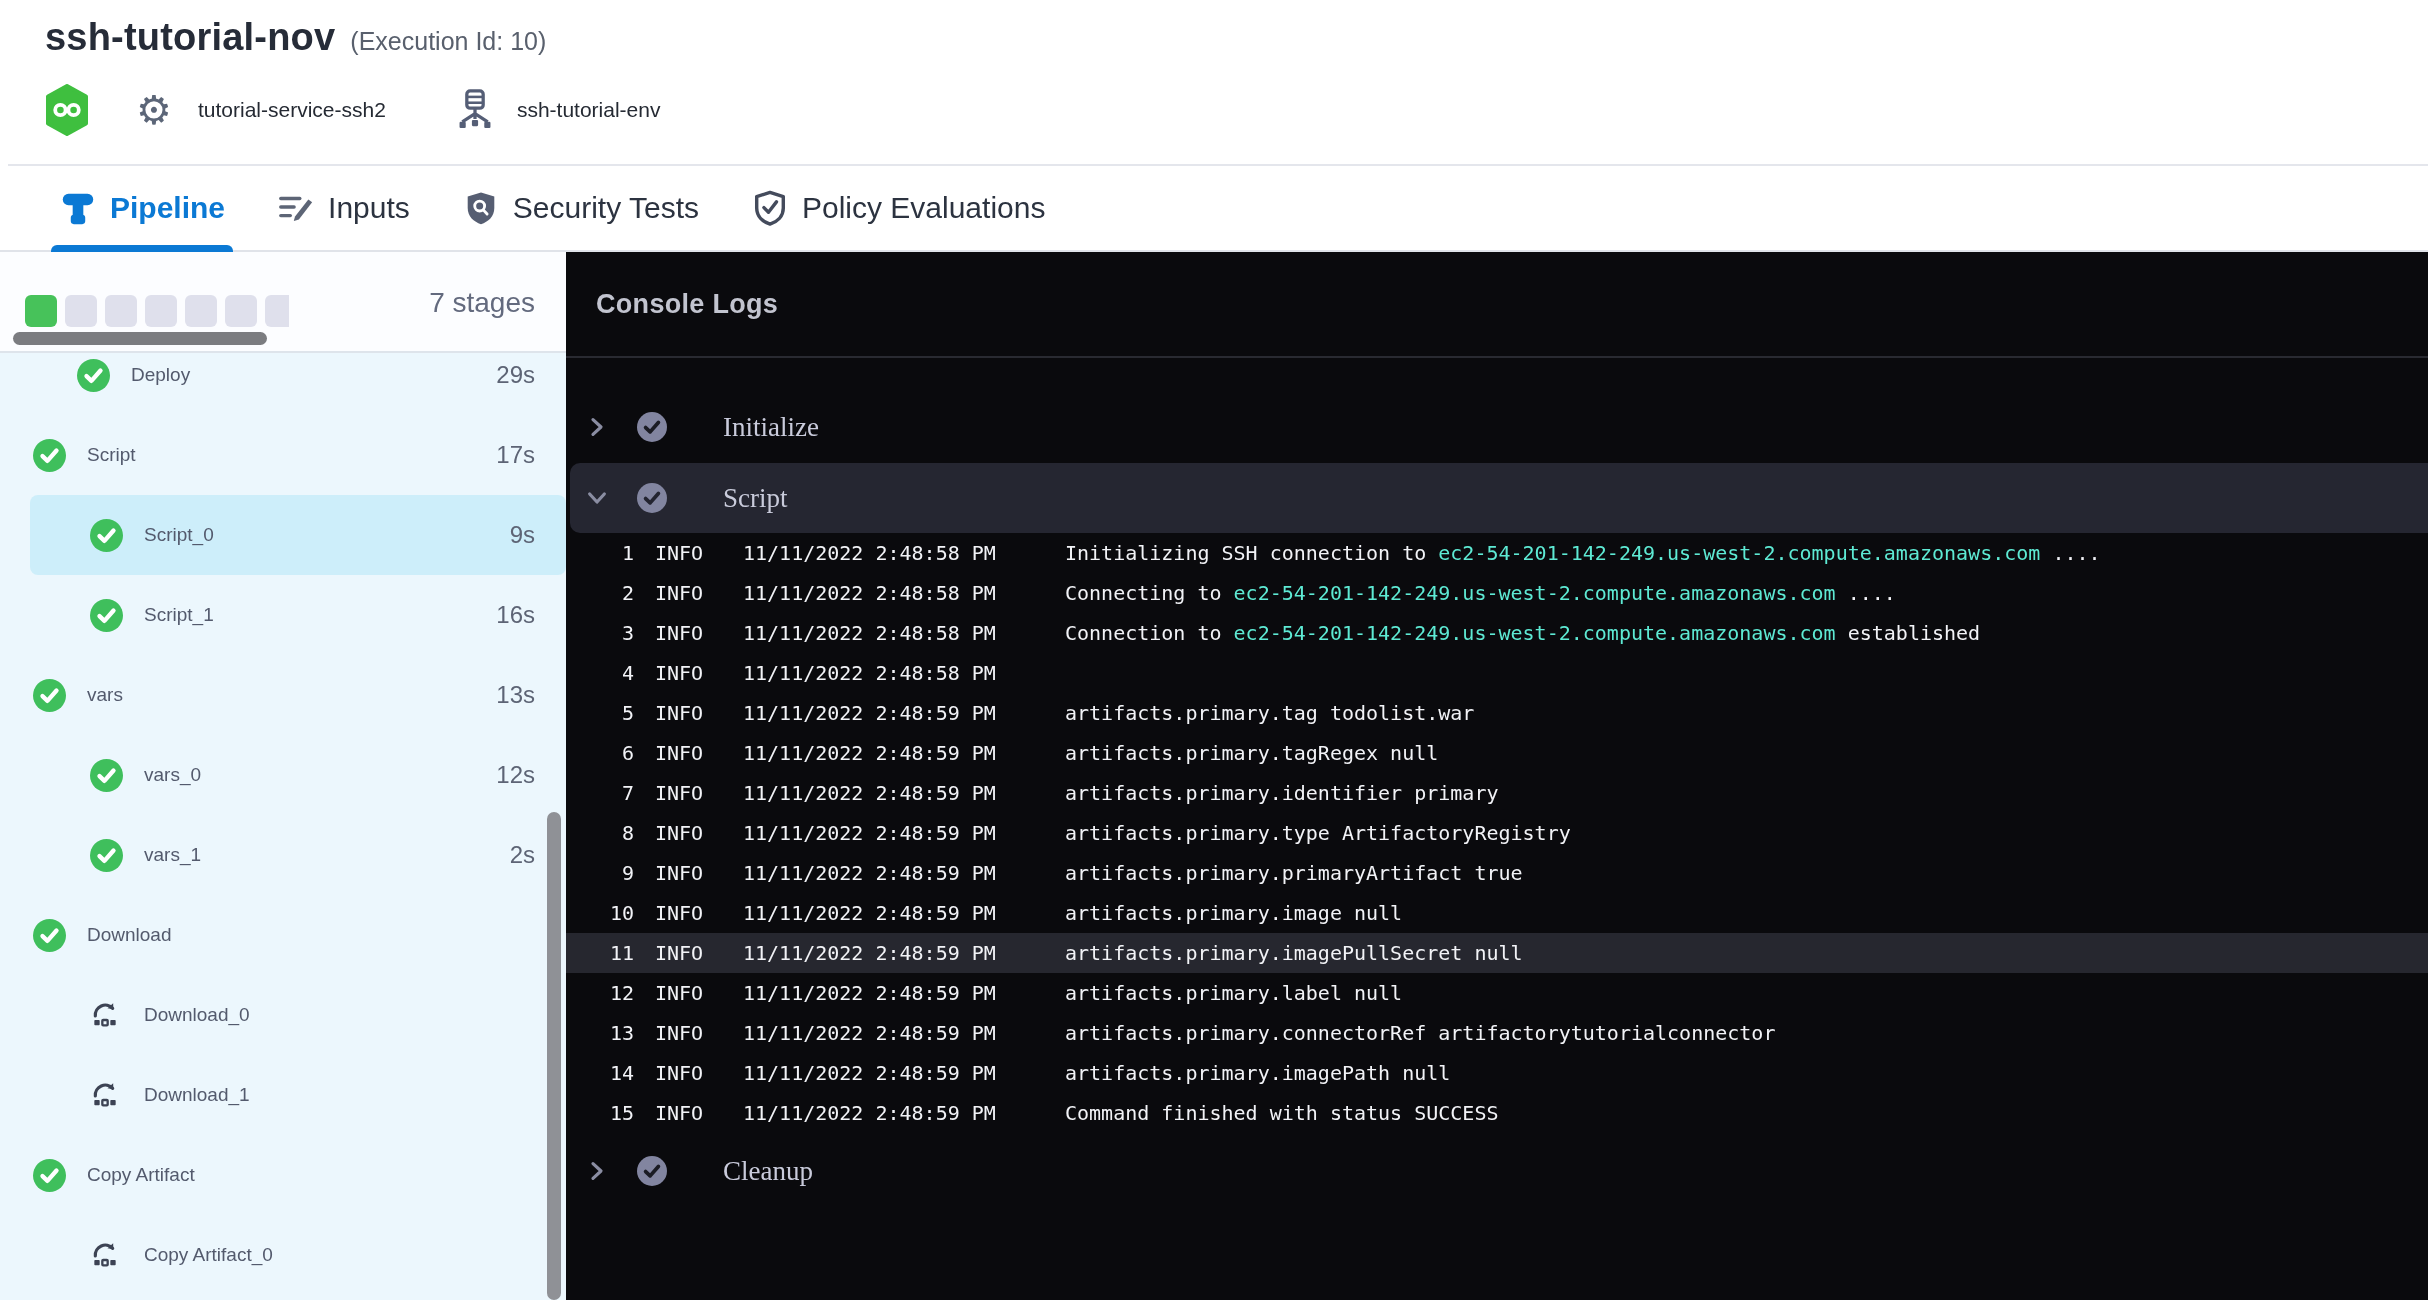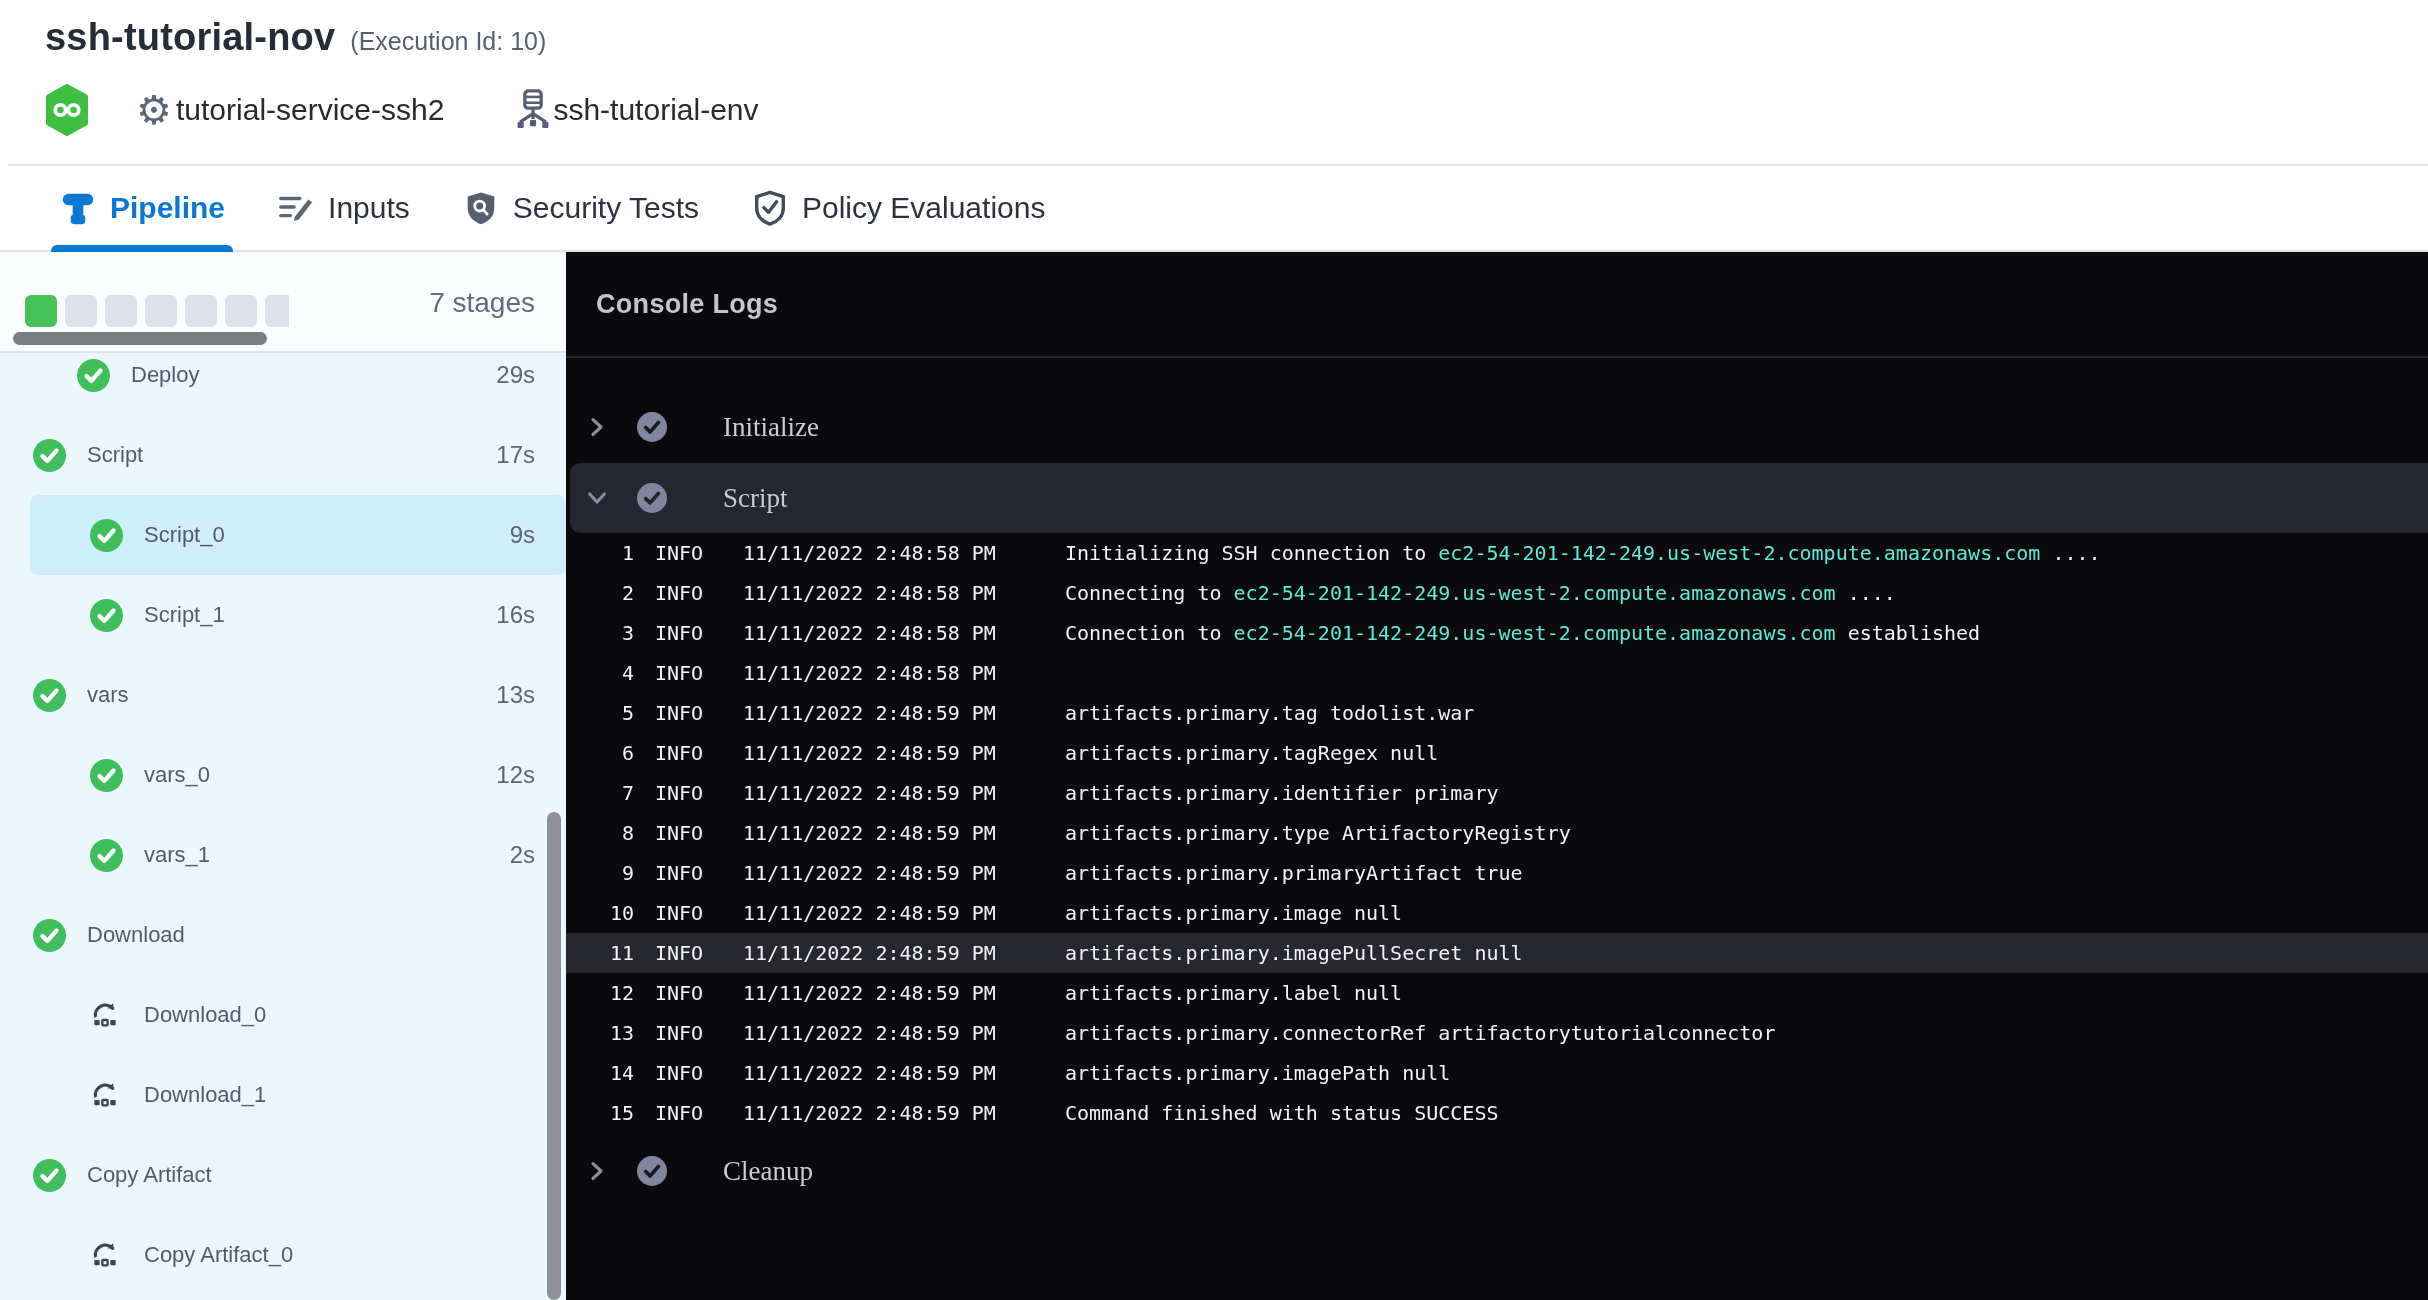--- a/index.html
+++ b/index.html
@@ -13,21 +13,21 @@
   
   #page-header{position:absolute;left:8px;top:0;width:2428px;height:166px;background:#fff;
     border-bottom:2px solid #e4e6ec;}
   #title-row{position:absolute;left:37px;top:16px;display:flex;align-items:baseline;}
   #page-title{font-size:38px;font-weight:bold;color:#262c38;letter-spacing:.2px}
   #exec-id{font-size:25px;color:#59606d;margin-left:15px}
   #meta-row{position:absolute;left:35px;top:84px;display:flex;align-items:center;height:52px}
   .meta-ic{display:inline-flex;align-items:center;justify-content:center}
   #cd-module{width:48px;height:52px}
   #gear{width:44px;height:48px;margin-left:41px;font-size:40px;color:#5c6678;line-height:48px;text-align:center}
-  .meta-label{font-size:30px;color:#252a33;}
+  .meta-label{font-size:21px;color:#252a33;margin-left:22px}
   #env-ic{width:40px;height:44px;margin-left:69px}
 
   
   #tab-bar{position:absolute;left:0;top:166px;width:2428px;height:86px;background:#fff;
     border-bottom:2px solid #e0e3e9;display:flex;align-items:stretch;padding-left:51px}
   .tab{position:relative;display:flex;align-items:center;gap:13px;padding:12px 8px;margin-right:36px;
     font-size:30px;color:#2c3340;cursor:pointer}
   .tab .t-ic{width:38px;height:38px;display:inline-flex}
   .tab.active{color:var(--accent);font-weight:bold}
   .tab.active::after{content:'';position:absolute;left:0;right:0;bottom:-2px;height:7px;
@@ -47,21 +47,21 @@
   #stage-list{position:absolute;left:0;top:101px;width:566px;height:947px;overflow:hidden}
   .stage-row{position:relative;height:80px;display:flex;align-items:center;cursor:pointer}
   .stage-row:first-child{margin-top:-18px}
   .stage-row.lvl1{padding-left:33px}
   .stage-row.lvl2{padding-left:90px}
   .stage-row.lvl3{padding-left:77px}
   .stage-row.selected::before{content:'';position:absolute;left:30px;right:0;top:0;bottom:0;
     background:var(--sel);border-radius:8px}
   .stage-row>*{position:relative}
   .stage-ic{width:33px;height:33px;display:inline-flex;flex:0 0 auto}
-  .stage-label{font-size:22px;color:#535a6d;margin-left:21px;white-space:nowrap}
+  .stage-label{font-size:19px;color:#535a6d;margin-left:21px;white-space:nowrap}
   .stage-duration{margin-left:auto;padding-right:31px;font-size:24px;color:#5d6475}
   #side-scrollbar{position:absolute;left:547px;top:560px;width:14px;height:488px;
     border-radius:7px;background:#8f9196}
 
   
   #console{position:absolute;left:566px;top:252px;width:1862px;height:1048px;background:var(--console-bg)}
   #console-header{position:absolute;left:0;top:0;right:0;height:106px;display:flex;align-items:center;
     border-bottom:2px solid #292a31}
   #console-title{margin-left:30px;font-size:27px;font-weight:bold;color:#c2c4cf;letter-spacing:.3px}
   .section-row{position:absolute;left:0;right:0;height:70px;display:flex;align-items:center;cursor:pointer}

